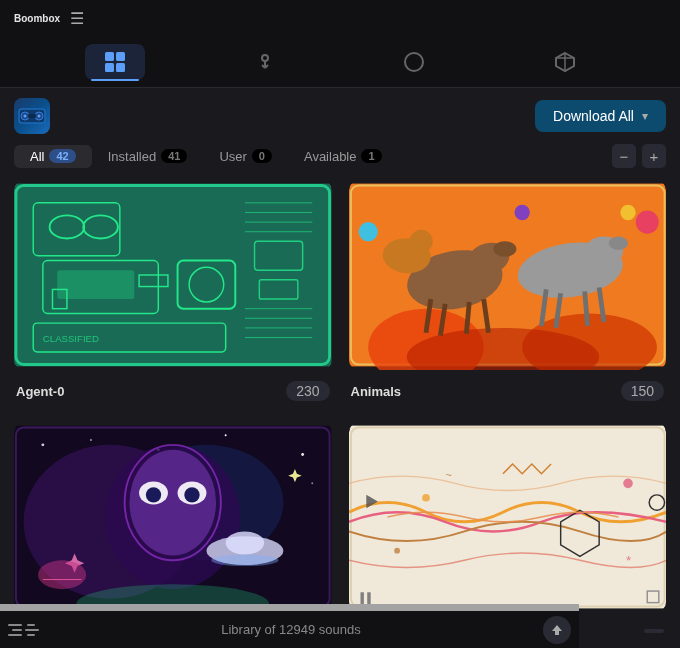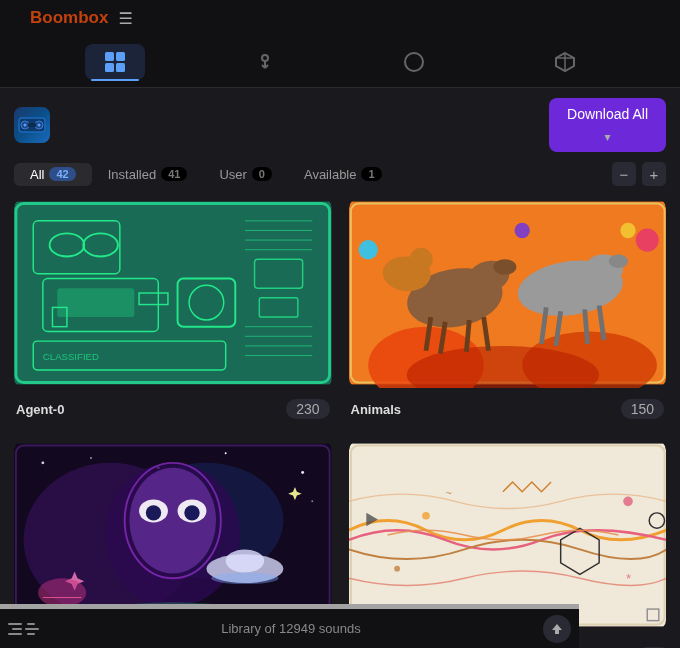--- a/index.html
+++ b/index.html
@@ -15,24 +15,23 @@
     
     .top-bar {
       display: flex;
       align-items: center;
       padding: 8px 14px;
       background: #111114;
       height: 36px;
       gap: 10px;
     }
     .app-title {
-      font-size: 17px;
+      font-size: 10px;
       font-weight: 600;
-      color: #c2410c;
-      margin-left: 16px;
+      color: #e5e5e5;
     }
     .hamburger-icon {
       font-size: 16px;
       color: #aaa;
       cursor: pointer;
     }
 
     
     .nav-bar {
       display: flex;
@@ -97,29 +96,28 @@
       font-size: 18px;
       overflow: hidden;
     }
     .logo-avatar svg {
       width: 30px; height: 30px;
     }
     .download-all-btn {
       display: flex;
       align-items: center;
       gap: 8px;
-      background: #6d28d9;
+      background: #0c4a6e;
       border: none;
       color: #fff;
       padding: 8px 18px;
       border-radius: 8px;
       font-size: 14px;
       font-weight: 500;
       cursor: pointer;
-      flex-direction: column;
     }
     .download-all-btn .chevron {
       font-size: 12px;
       color: #aaa;
     }
 
     
     .filter-row {
       display: flex;
       align-items: center;
@@ -212,21 +210,21 @@
     }
 
     
     .bottom-bar {
       position: fixed;
       bottom: 0;
       left: 0;
       width: 579px;
       height: 44px;
       background: #111114;
-      border-top: 5px solid #a3a3a3;
+      border-top: 7px solid #a3a3a3;
       display: flex;
       align-items: center;
       justify-content: space-between;
       padding: 0 8px;
     }
     .bottom-label {
       font-size: 13px;
       color: #888;
     }
     .bottom-upload-icon {

